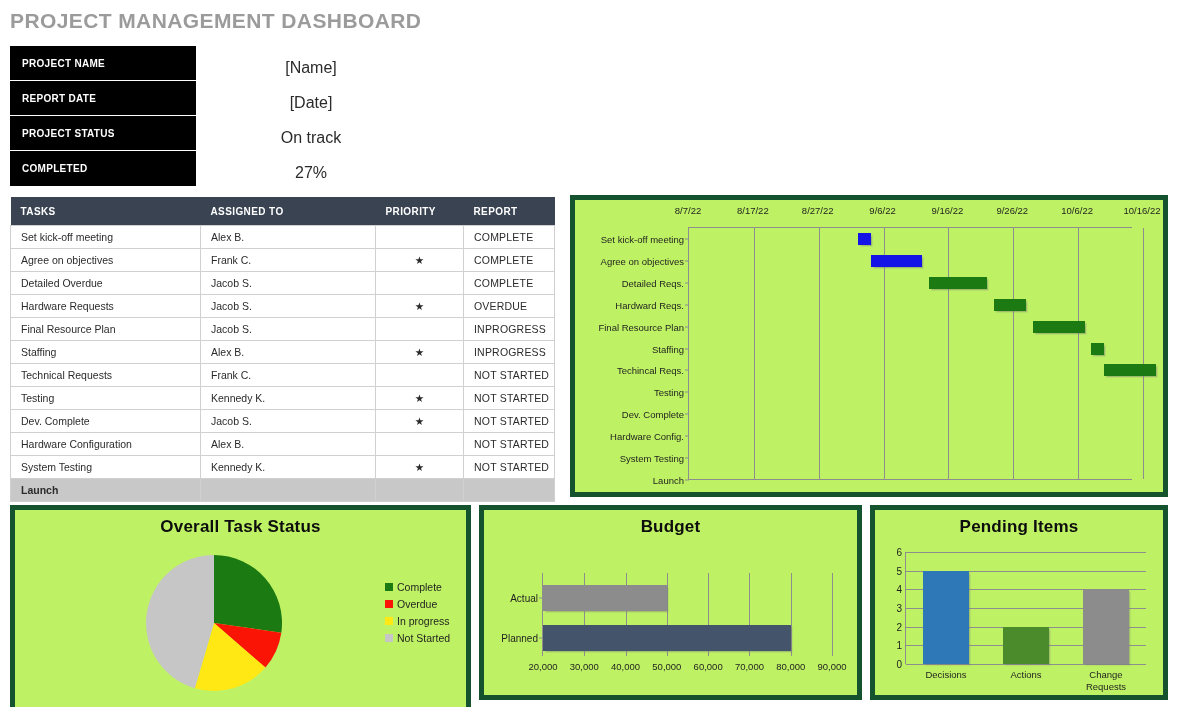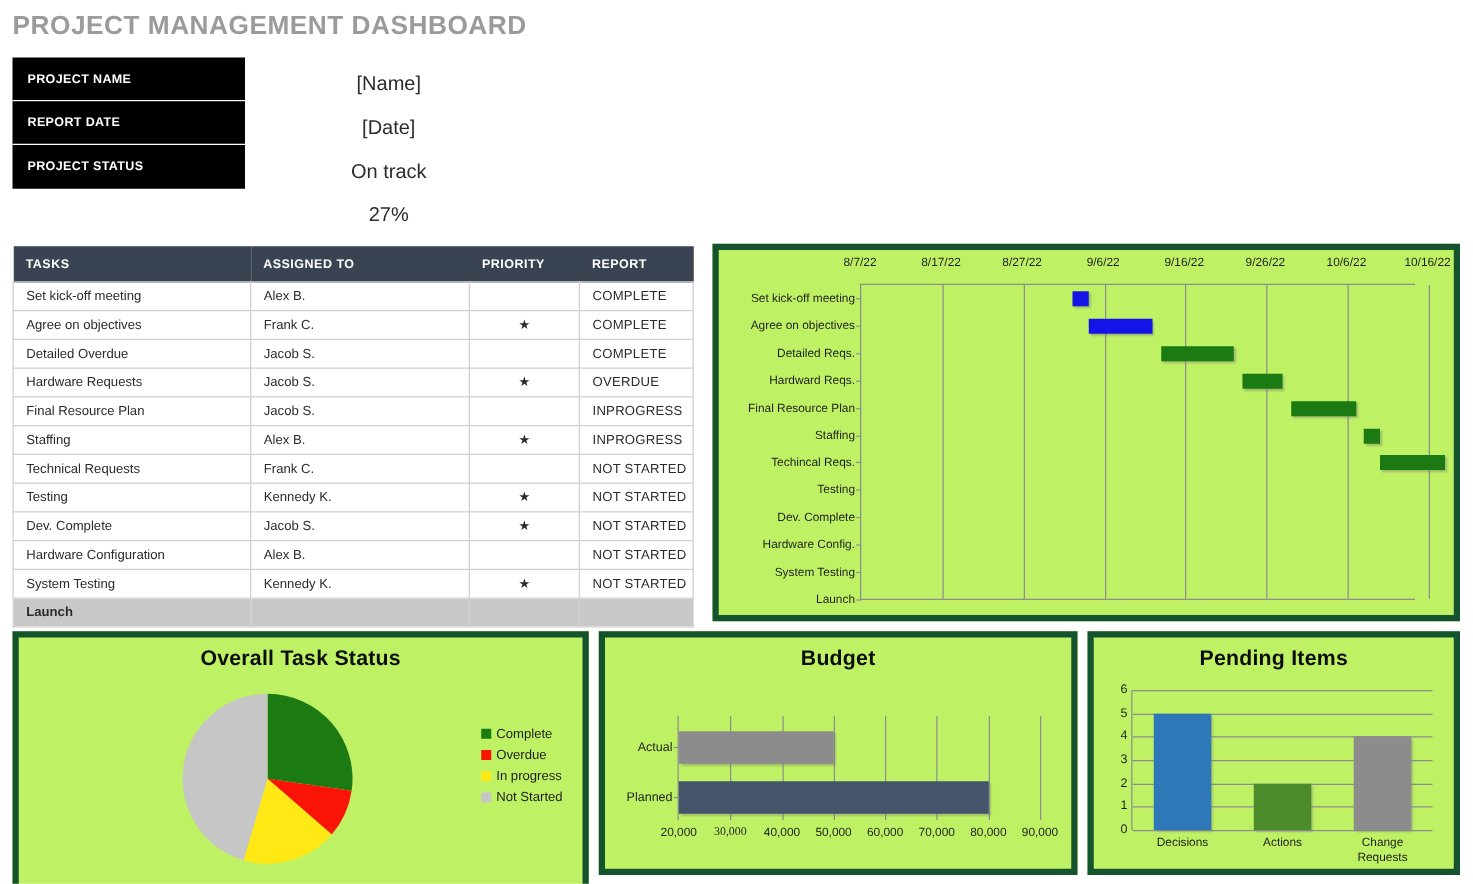--- a/index.html
+++ b/index.html
@@ -118,20 +118,21 @@
 <body>
 
 <div class="page">
 
   <div id="dash-title">PROJECT MANAGEMENT DASHBOARD</div>
 
   <div id="info-block">
       <div class="info-row">PROJECT NAME</div>
       <div class="info-row">REPORT DATE</div>
       <div class="info-row">PROJECT STATUS</div>
+      <div class="info-row">COMPLETED</div>
     </div>
   <div id="info-values">
       <div class="info-val">[Name]</div>
       <div class="info-val">[Date]</div>
       <div class="info-val">On track</div>
       <div class="info-val">27%</div>
     </div>
 
   <table id="task-table">
     <colgroup>
@@ -304,21 +305,21 @@
         <span class="legend-swatch" style="background: rgb(198, 198, 198);"></span>
         <span>Not Started</span>
       </div>
     </div>
 
   <div class="panel" id="budget-panel">
     <div class="chart-title">Budget</div>
     <div id="budget-plot">
         <div class="bud-tick-lbl" style="left: 0px;">20,000</div>
         <div class="bud-grid" style="left: 41.2857px;"></div>
-        <div class="bud-tick-lbl" style="left: 41.2857px; font-family: Liberation Serif, serif;">30,000</div>
+        <div class="bud-tick-lbl" style="left: 41.2857px;">30,000</div>
         <div class="bud-grid" style="left: 82.5714px;"></div>
         <div class="bud-tick-lbl" style="left: 82.5714px;">40,000</div>
         <div class="bud-grid" style="left: 123.857px;"></div>
         <div class="bud-tick-lbl" style="left: 123.857px;">50,000</div>
         <div class="bud-grid" style="left: 165.143px;"></div>
         <div class="bud-tick-lbl" style="left: 165.143px;">60,000</div>
         <div class="bud-grid" style="left: 206.429px;"></div>
         <div class="bud-tick-lbl" style="left: 206.429px;">70,000</div>
         <div class="bud-grid" style="left: 247.714px;"></div>
         <div class="bud-tick-lbl" style="left: 247.714px;">80,000</div>

